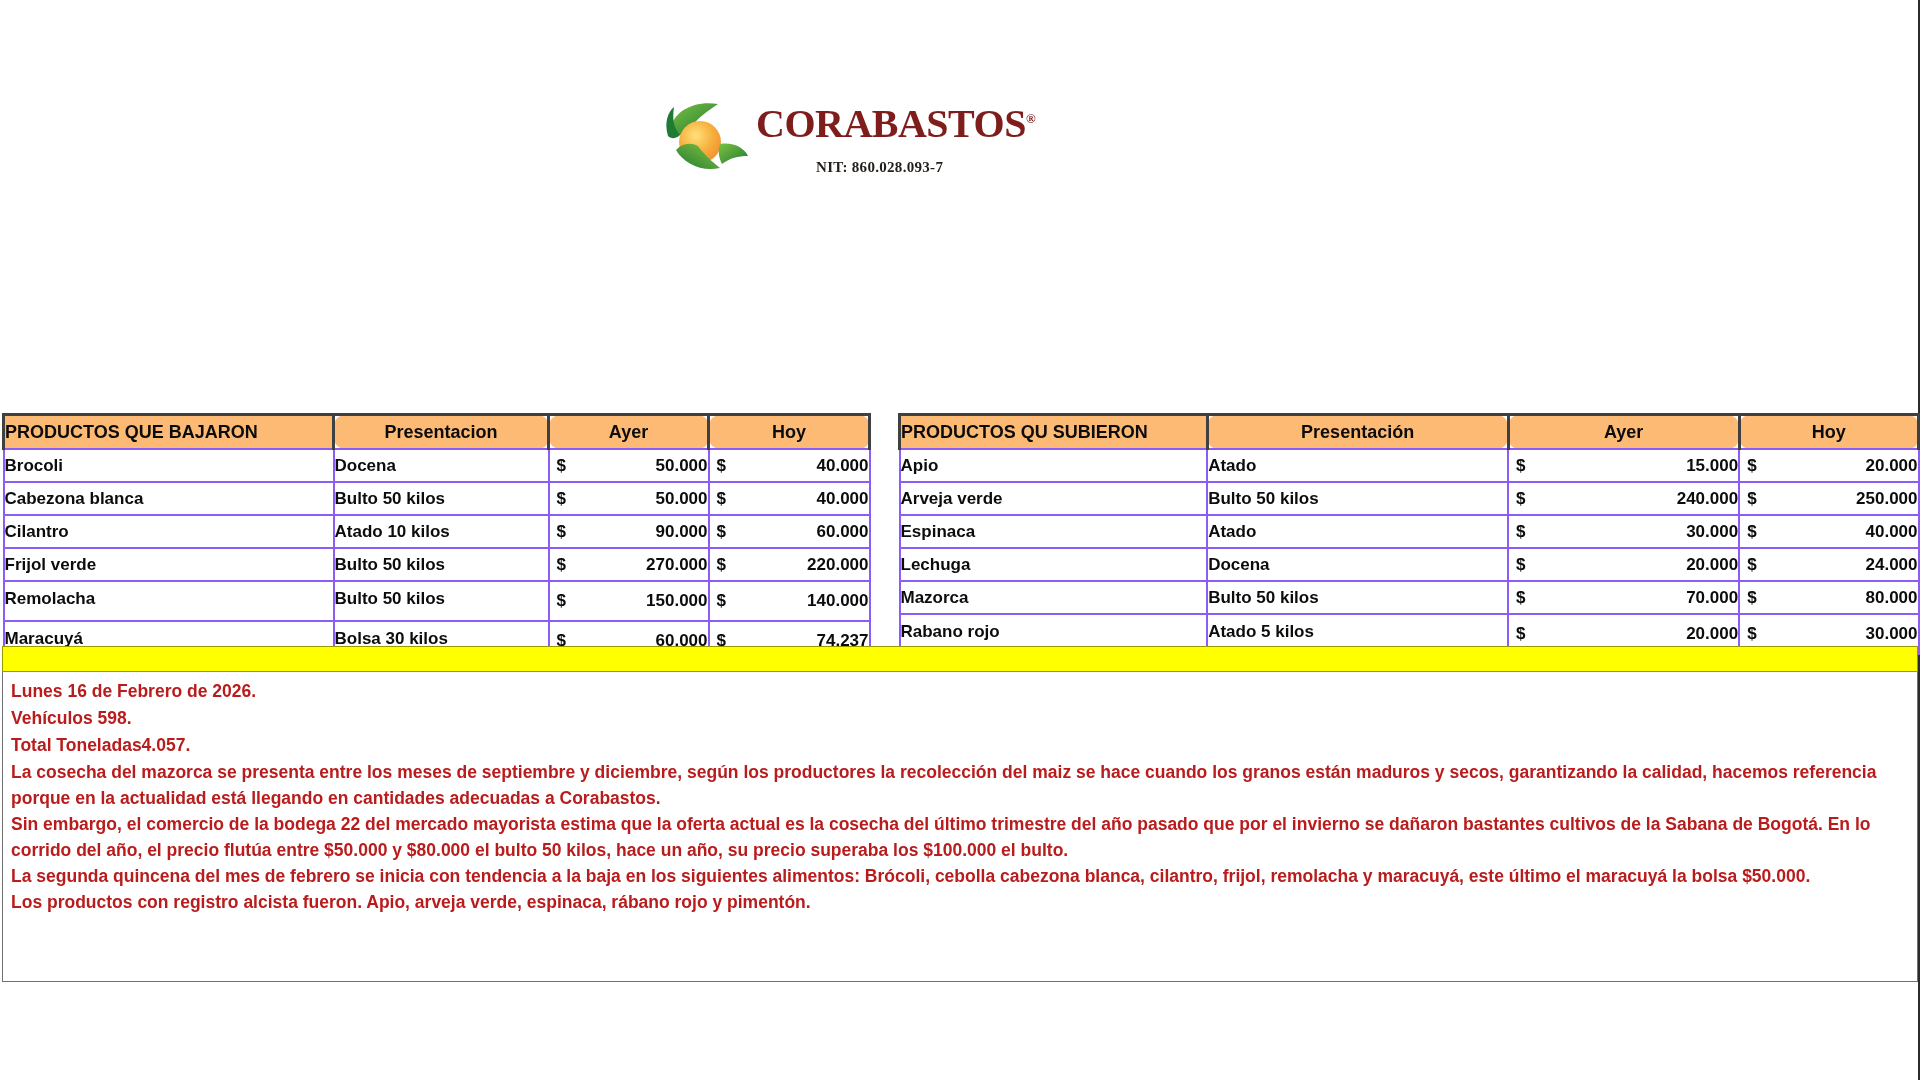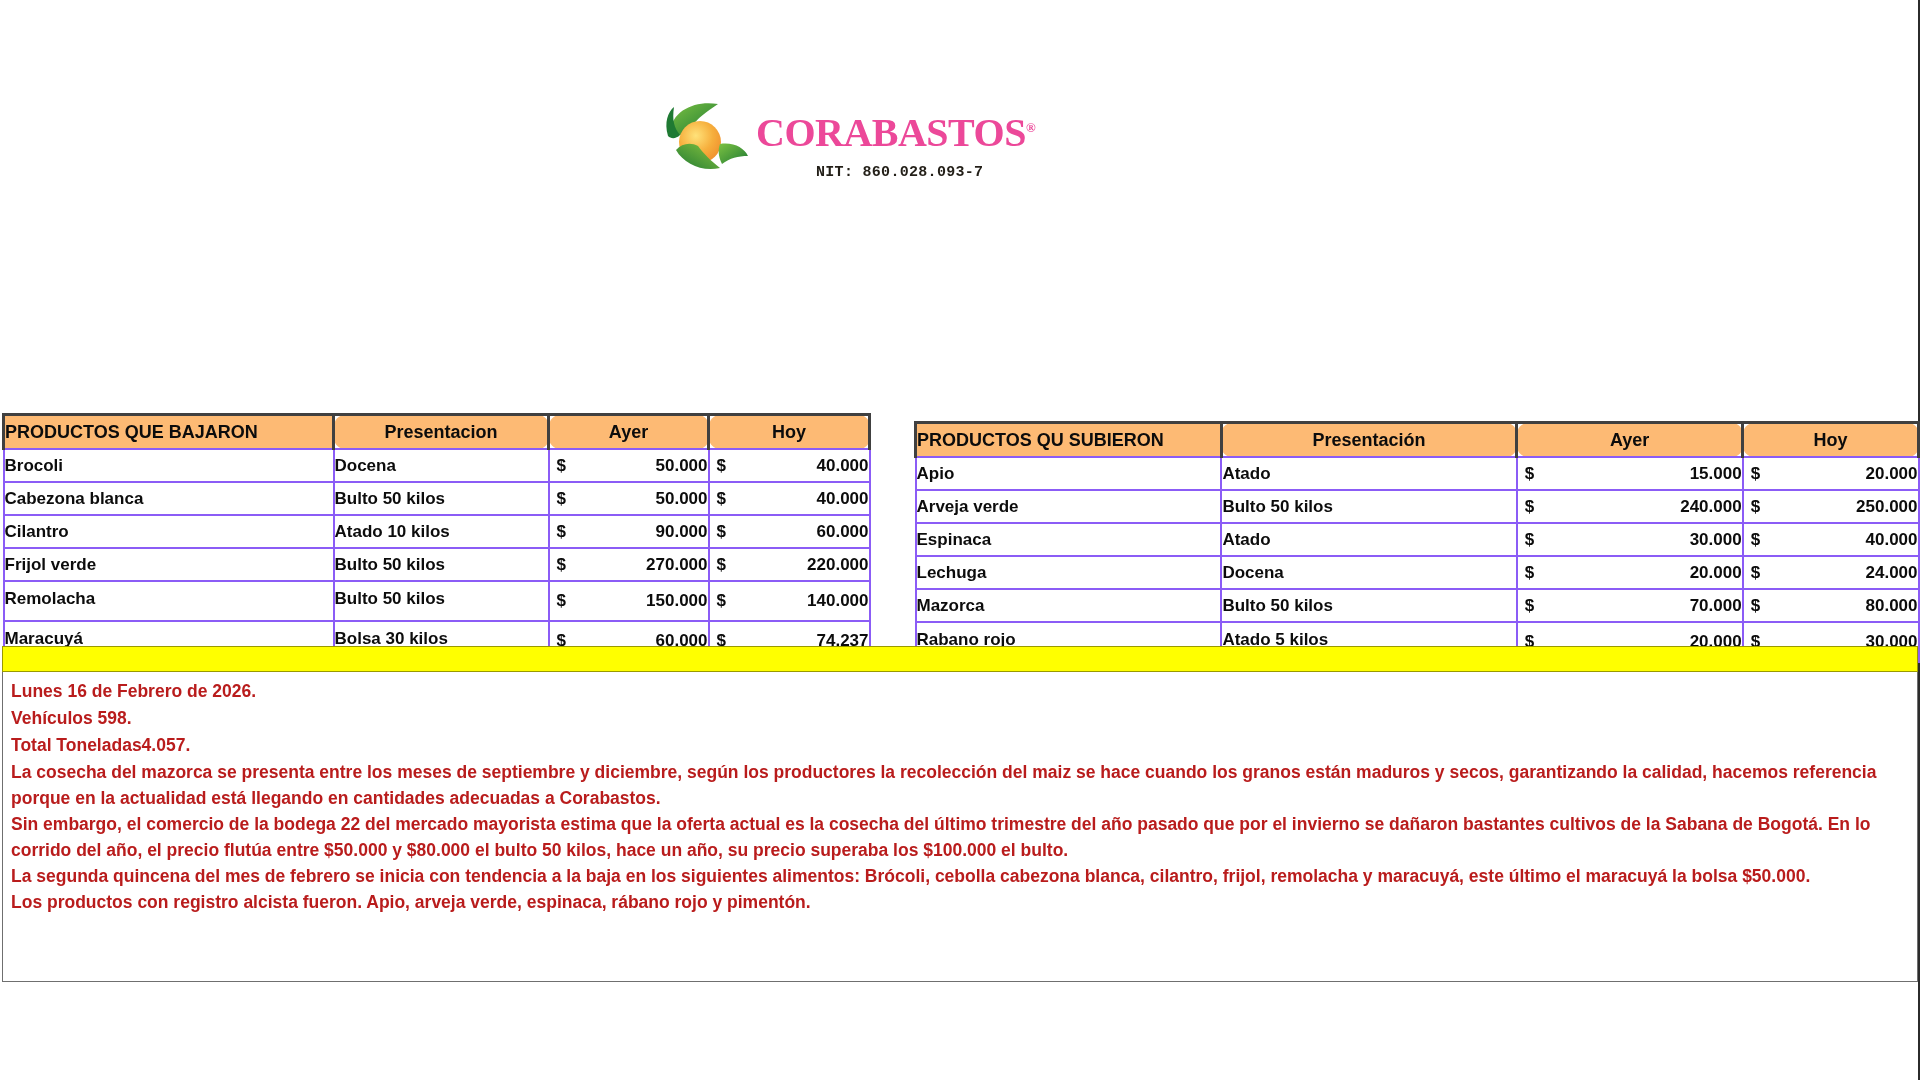--- a/index.html
+++ b/index.html
@@ -45,35 +45,35 @@
     position: absolute;
     left: 96px;
     top: 2px;
     width: 300px;
   }
   .logo-name {
     font-family: "Liberation Serif", serif;
     font-weight: bold;
     font-size: 40px;
     letter-spacing: -0.5px;
-    line-height: 60px;
-    color: #ec4899;
+    line-height: 42px;
+    color: #7f1d1d;
     white-space: nowrap;
   }
   .logo-reg {
     font-size: 13px;
     vertical-align: super;
   }
   .logo-nit {
-    font-family: Liberation Mono, monospace;
+    font-family: Liberation Serif, serif;
     font-weight: bold;
     font-size: 15px;
     letter-spacing: 0.3px;
     color: #231f18;
-    margin-top: 1px;
+    margin-top: 14px;
     margin-left: 60px;
     white-space: nowrap;
   }
 
   
   .tables-area {
     position: absolute;
     left: 0px;
     top: 413px;
     width: 1920px;
@@ -109,21 +109,21 @@
     padding-right: 9px;
   }
   .cell-money .cur {
     position: absolute;
     left: 7px;
     top: 50%;
     transform: translateY(-50%);
   }
 
   .tbl-left  { position: absolute; left: 2px;   top: 0px; }
-  .tbl-right { position: absolute; left: 898px; top: 8px; margin-left: 16px; }
+  .tbl-right { position: absolute; left: 898px; top: 0px; }
 
   
   .tbl-left .c-name  { width: 330px; }
   .tbl-left .c-pres  { width: 215px; }
   .tbl-left .c-ayer  { width: 160px; }
   .tbl-left .c-hoy   { width: 161px; }
 
   
   .tbl-right .c-name { width: 308px; }
   .tbl-right .c-pres { width: 302px; }

